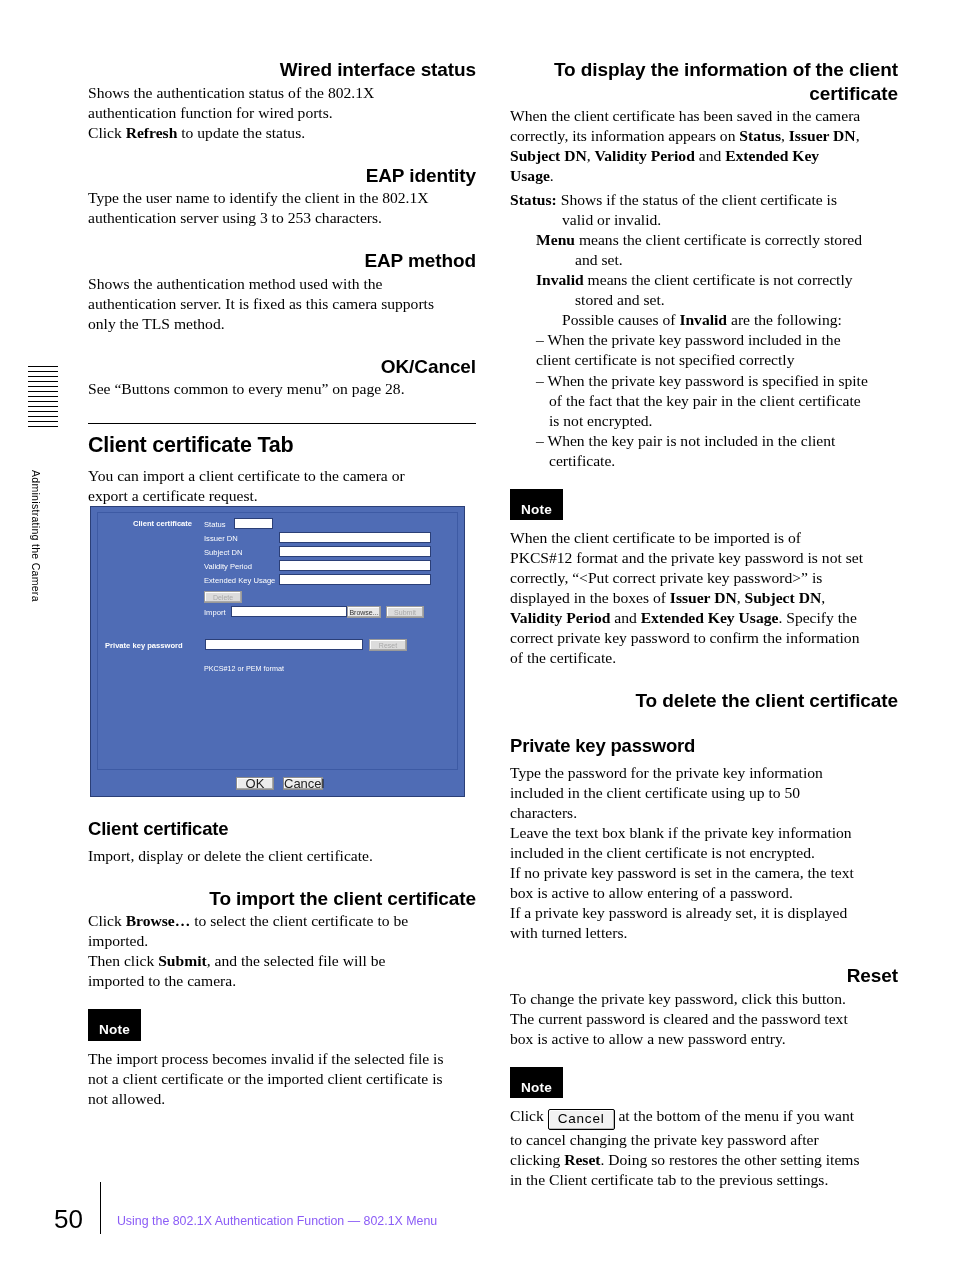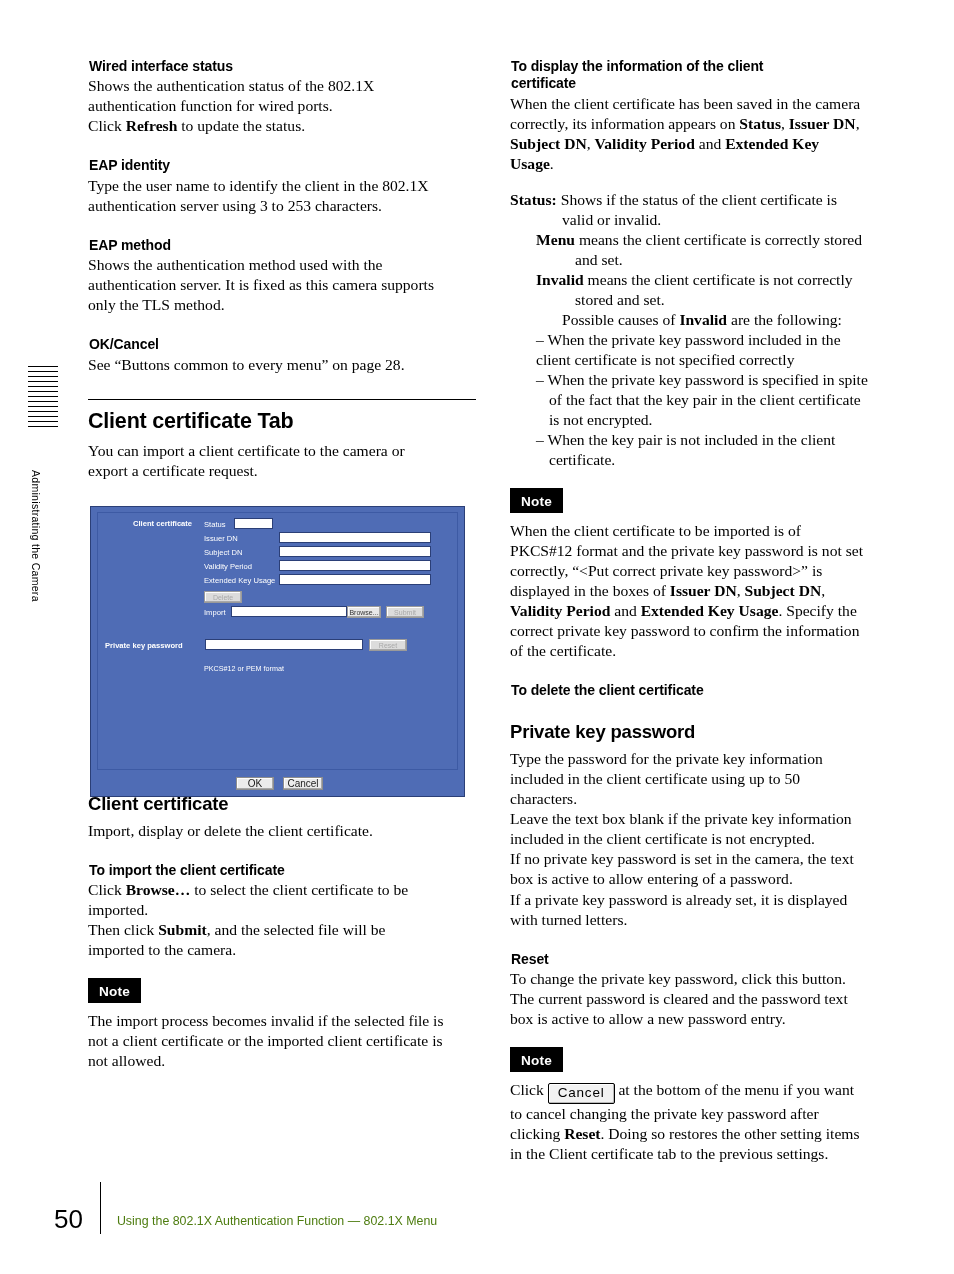--- a/index.html
+++ b/index.html
@@ -43,24 +43,25 @@
     position: absolute;
     top: 58px;
     width: 388px;
   }
   .col-left  { left: 88px; }
   .col-right { left: 510px; }
 
   h3.sec {
     font-family: "Liberation Sans", sans-serif;
     font-weight: bold;
-    font-size: 14px;
+    font-size: 19px;
     margin: 0 0 1px 1px;
     line-height: 1.24;
     letter-spacing: -0.1px;
+    text-align: right;
   }
   h2.big {
     font-family: "Liberation Sans", sans-serif;
     font-weight: bold;
     font-size: 21.5px;
     margin: 0 0 7px 0;
     line-height: 1.18;
     letter-spacing: -0.2px;
   }
   .rule-top {
@@ -71,36 +72,36 @@
   p.body {
     margin: 0;
     font-size: 15.6px;
     line-height: 1.285;
     text-align: left;
   }
   .gap-sec  { height: 21px; }
   b { font-weight: bold; }
 
   
-  .defblock { margin-top: 16px; font-size: 15.6px; line-height: 1.285; }
+  .defblock { margin-top: 4px; font-size: 15.6px; line-height: 1.285; }
   .def-l1 { padding-left: 26px; text-indent: -26px; }
   .def-l2 { padding-left: 52px; text-indent: -26px; }
   .def-l2b{ padding-left: 52px; text-indent: 0; }
   .def-l3 { padding-left: 52px; text-indent: -15px; }
   .dash-item { padding-left: 39px; text-indent: -13px; }
 
   
   .note-badge {
     display: inline-block;
     background: #000;
     color: #fff;
     font-family: "Liberation Sans", sans-serif;
     font-weight: bold;
     font-size: 13.6px;
-    padding: 7px 11px 4px 11px;
+    padding: 14px 11px 4px 11px;
     line-height: 1;
     letter-spacing: 0.2px;
   }
   .note-wrap { margin-top: 18px; }
   .note-wrap p.body { margin-top: 8px; }
 
   
   .inline-btn {
     display: inline-block;
     border: 1.4px solid #000;
@@ -168,21 +169,21 @@
     color: #ffffff;
     white-space: nowrap;
     margin-top: 43px;
   }
   .shot-footer-btn {
     position: absolute;
     bottom: 6px;
     background: #ececec;
     border: 1px solid #8d8d8d;
     color: #222;
-    font-size: 10px;
+    font-size: 13px;
     text-align: center;
     height: 13px;
     line-height: 12px;
     box-shadow: inset -1px -1px 0 #a9a9a9, inset 1px 1px 0 #fdfdfd;
   }
 
   
   .footer {
     position: absolute;
     left: 54px; bottom: 42px;
@@ -199,21 +200,21 @@
     width: 1px;
     height: 52px;
     background: #000;
     margin: 0 16px 0 17px;
     position: relative;
     top: 6px;
   }
   .footer .ftext {
     font-family: "Liberation Sans", sans-serif;
     font-size: 12.4px;
-    color: #4d7c0f;
+    color: #8b5cf6;
     position: relative;
     top: -3px;
   }
 </style>
 </head>
 <body>
 
 <div class="side-tab">
   <span class="rules">
     <i></i>

